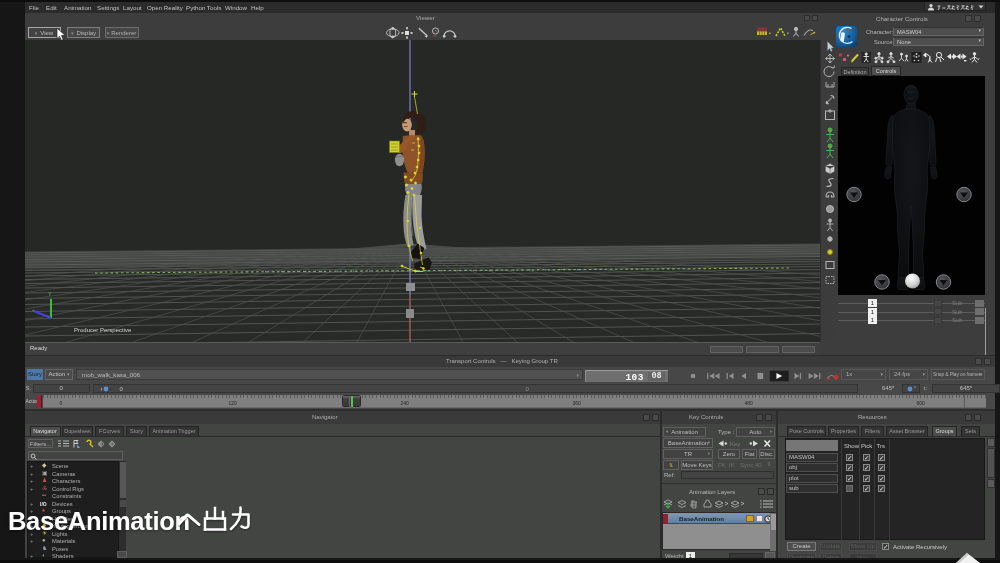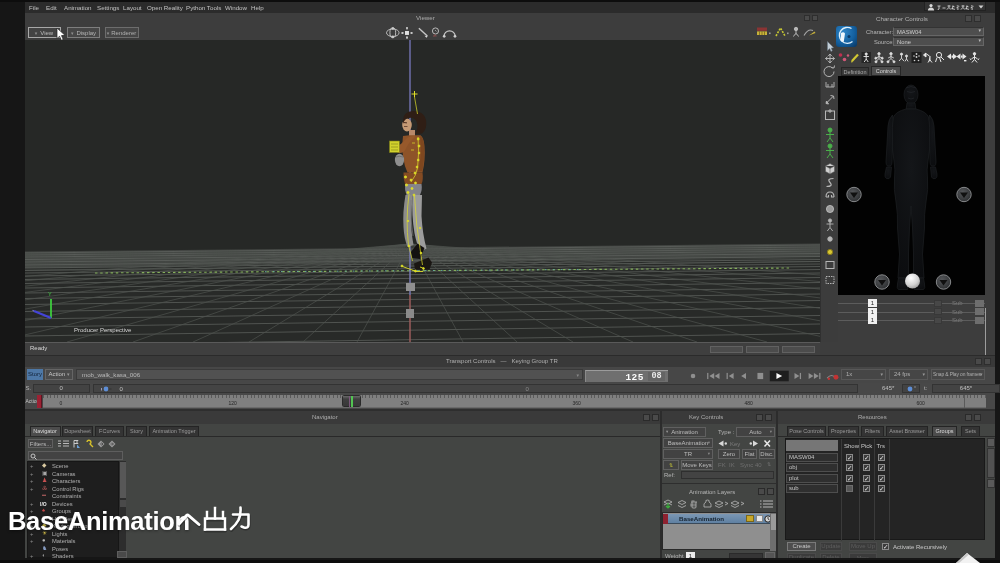--- a/index.html
+++ b/index.html
@@ -432,21 +432,21 @@
 <span class="a" style="left:421px;top:2.5px;font-size:6px;color:#b0b0b0">Transport Controls&nbsp;&nbsp;&nbsp;—&nbsp;&nbsp;&nbsp;Keying Group TR</span>
 <div class="a" style="left:950px;top:2px;width:7px;height:7px;background:#4a4a4a;border:1px solid #2e2e2e"></div>
 <div class="a" style="left:959px;top:2px;width:7px;height:7px;background:#4a4a4a;border:1px solid #2e2e2e"></div>
 </div>
 
 <div class="a" style="left:25px;top:366.5px;width:970px;height:16.5px;background:#474747">
 <div class="a" style="left:2px;top:2px;width:16px;height:11px;background:#4e78a6;color:#12233a;font-size:6px;text-align:center;line-height:11px">Story</div>
 <div class="a" style="left:19.5px;top:2px;width:28px;height:11px;background:#4a4a4a;border:1px solid #656565;color:#c8c8c8;font-size:6px;line-height:9px"><span style="margin-left:3px">Action</span><span style="position:absolute;right:2px;top:0;font-size:5px;color:#999">▾</span></div>
 <div class="a fld" style="left:51px;top:2px;width:507px;height:11px;line-height:10px"><span style="margin-left:5px;font-size:6.2px;color:#b8b8b8">mob_walk_kasa_006</span><span style="position:absolute;right:3px;top:0.5px;font-size:5px;color:#888">▾</span></div>
 <div class="a" style="left:560px;top:3.5px;width:83px;height:11.5px;background:#6f6f6f;border-top:1px solid #9b9b9b;border-left:1px solid #8a8a8a">
-<span style="position:absolute;right:24px;top:0.5px;font-family:'Liberation Mono',monospace;font-weight:bold;font-size:9.5px;color:#fdfdfd;letter-spacing:0.5px">125</span>
+<span style="position:absolute;right:24px;top:0.5px;font-family:'Liberation Mono',monospace;font-weight:bold;font-size:9.5px;color:#fdfdfd;letter-spacing:0.5px">103</span>
 <span style="position:absolute;right:3px;top:1px;width:17px;height:9px;background:#646464;font-family:'Liberation Mono',monospace;font-weight:bold;font-size:8.5px;color:#e8e8e8;text-align:center;line-height:9px">08</span>
 </div>
 <svg class="a" style="left:652px;top:3px" width="175" height="12" viewBox="-4 -0.8 182 13.6" fill="#8f8f8f">
 <circle cx="6" cy="6" r="2.6" fill="#8f8f8f"></circle>
 <rect x="22" y="2.5" width="1.4" height="7"></rect>
         <path d="M30 2.5 l-5.5 3.5 5.5 3.5 z M36 2.5 l-5.5 3.5 5.5 3.5 z"></path>
 <rect x="44" y="2.5" width="1.4" height="7"></rect>
         <path d="M52 2.5 l-5.5 3.5 5.5 3.5 z"></path>
 <path d="M66 2.5 l-5.5 3.5 5.5 3.5 z"></path>
 <rect x="79" y="2.5" width="6.5" height="7"></rect>

